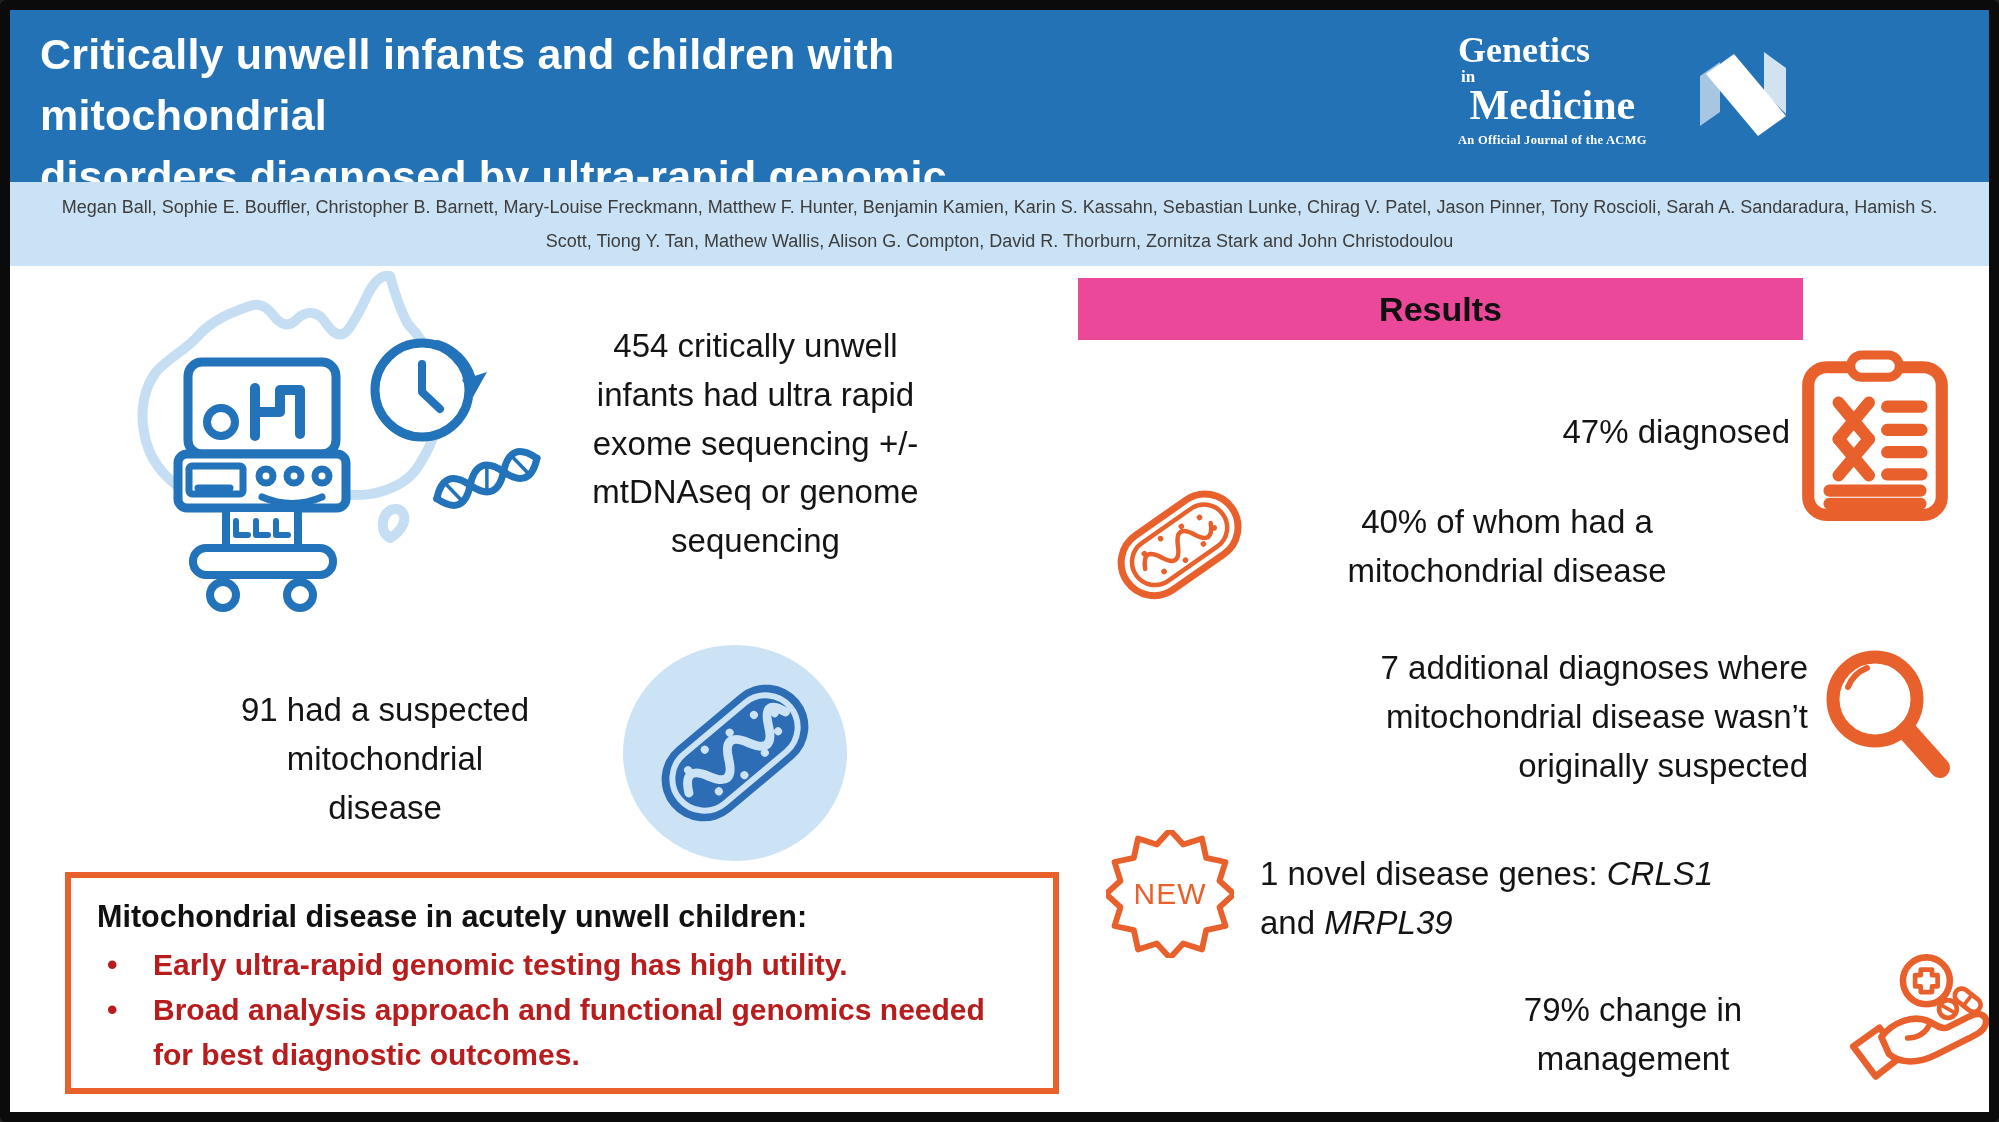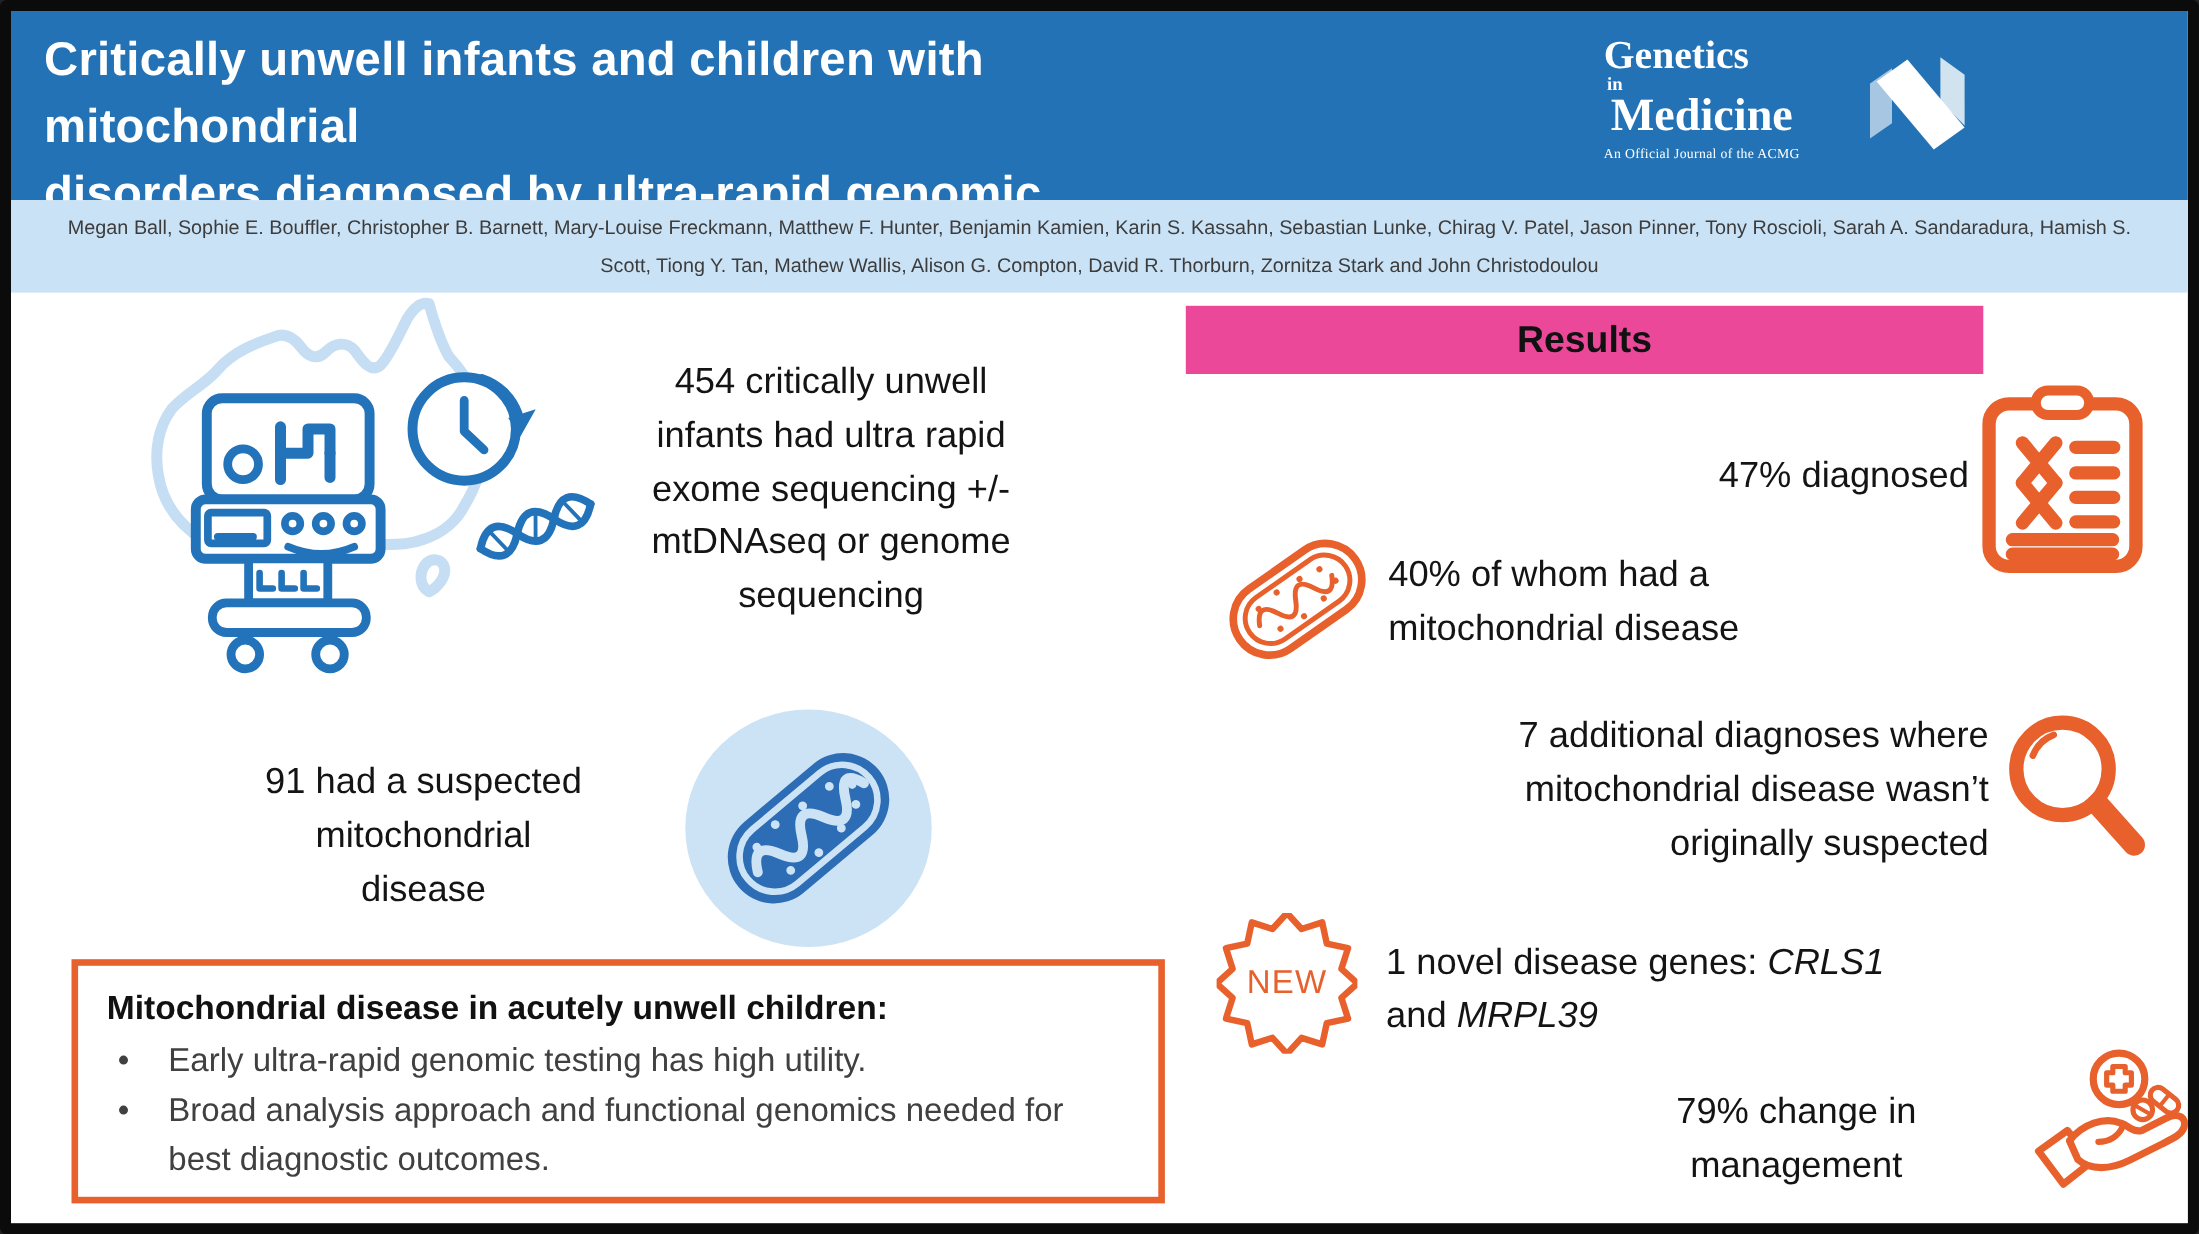--- a/index.html
+++ b/index.html
@@ -8,21 +8,21 @@
   .page{position:absolute;left:10px;top:10px;width:1979px;height:1102px;background:#ffffff;overflow:hidden;}
 
   
   .header{position:absolute;left:0;top:0;width:100%;height:172px;background:#2272B5;}
   .title{position:absolute;left:30px;top:14px;width:1100px;color:#ffffff;font-size:43px;font-weight:bold;
          line-height:1.42;white-space:pre-line;letter-spacing:0.2px;}
   .gim{position:absolute;left:1448px;top:22px;color:#fff;font-family:"Liberation Serif","DejaVu Serif",serif;font-weight:bold;}
   .gim-line1{font-size:36px;line-height:1.0;}
   .gim-line2{font-size:42px;line-height:1.0;position:relative;margin-top:16px;text-align:center;}
   .gim-in{position:absolute;left:3px;top:-16px;font-size:17px;font-weight:bold;}
-  .gim-tag{font-size:12.5px;margin-top:7px;font-weight:normal;letter-spacing:0.3px;}
+  .gim-tag{font-size:12.5px;margin-top:7px;font-weight:bold;letter-spacing:0.3px;}
   .ag{position:absolute;left:1688px;top:40px;display:flex;align-items:center;gap:16px;color:#fff;}
   .ag-text{font-size:29px;font-weight:bold;line-height:1.15;}
 
   
   .authors-band{position:absolute;left:0;top:172px;width:100%;height:84px;background:#C9E2F6;
                 display:flex;align-items:center;justify-content:center;}
   .authors{width:1890px;text-align:center;font-size:18px;line-height:1.9;color:#3C3C3C;}
 
   
   .blk{position:absolute;color:#141414;font-size:33px;line-height:1.48;white-space:pre-line;}
@@ -31,21 +31,21 @@
   
   .results-band{position:absolute;left:1068px;top:268px;width:725px;height:62px;background:#ec4899;
                 display:flex;align-items:center;justify-content:center;}
   .results-title{font-size:34px;font-weight:bold;color:#111;}
 
   
   .conc-box{position:absolute;left:55px;top:862px;width:994px;height:222px;border:6px solid #E8612C;
             background:#fff;box-sizing:border-box;padding:16px 26px 0 26px;}
   .conc-head{font-size:30.5px;font-weight:bold;color:#111;line-height:1.45;}
   .conc-list{margin:4px 0 0 0;padding:0;list-style:none;}
-  .conc-list li{position:relative;font-size:30px;color:#404040;line-height:1.5;padding-left:56px;}
+  .conc-list li{position:relative;font-size:30px;color:#b91c1c;line-height:1.5;padding-left:56px;font-weight:bold;}
   .conc-list li::before{content:"\2022";position:absolute;left:10px;top:0;}
 
   .abs{position:absolute;}
   .new-wrap{position:absolute;left:1096px;top:820px;width:128px;height:128px;}
   .new-label{position:absolute;left:0;top:0;width:100%;height:100%;display:flex;align-items:center;justify-content:center;
              color:#E8612C;font-size:30px;letter-spacing:1px;}
   .italic{font-style:italic;}
 </style>
 </head>
 <body>
@@ -187,21 +187,21 @@
             <circle cx="86" cy="55" r="2.8"></circle>
         <circle cx="106" cy="58" r="2.8"></circle>
             <circle cx="46" cy="82" r="2.8"></circle>
             <circle cx="70" cy="85" r="2.8"></circle>
         <circle cx="94" cy="82" r="2.8"></circle>
             <circle cx="112" cy="75" r="2.8"></circle>
       </g>
     </g>
   </svg>
 
-  <div class="blk left" style="left:1252px;top:488px;width:490px;">40% of whom had a
+  <div class="blk left" style="left:1252px;top:488px;width:490px;text-align:center;">40% of whom had a
 mitochondrial disease</div>
 
   <div class="blk right" style="left:1196px;top:634px;width:602px;">7 additional diagnoses where
 mitochondrial disease wasn’t
 originally suspected</div>
 
   <svg class="abs" style="left:1804px;top:632px;" width="148" height="152" viewBox="0 0 148 152">
     <circle cx="61" cy="57" r="42" fill="none" stroke="#E8612C" stroke-width="13"></circle>
     <path d="M34,45 A33,33 0 0 1 53,26" fill="none" stroke="#E8612C" stroke-width="6" stroke-linecap="round"></path>
     <path d="M93,89 L126,126" stroke="#E8612C" stroke-width="20" stroke-linecap="round"></path>

